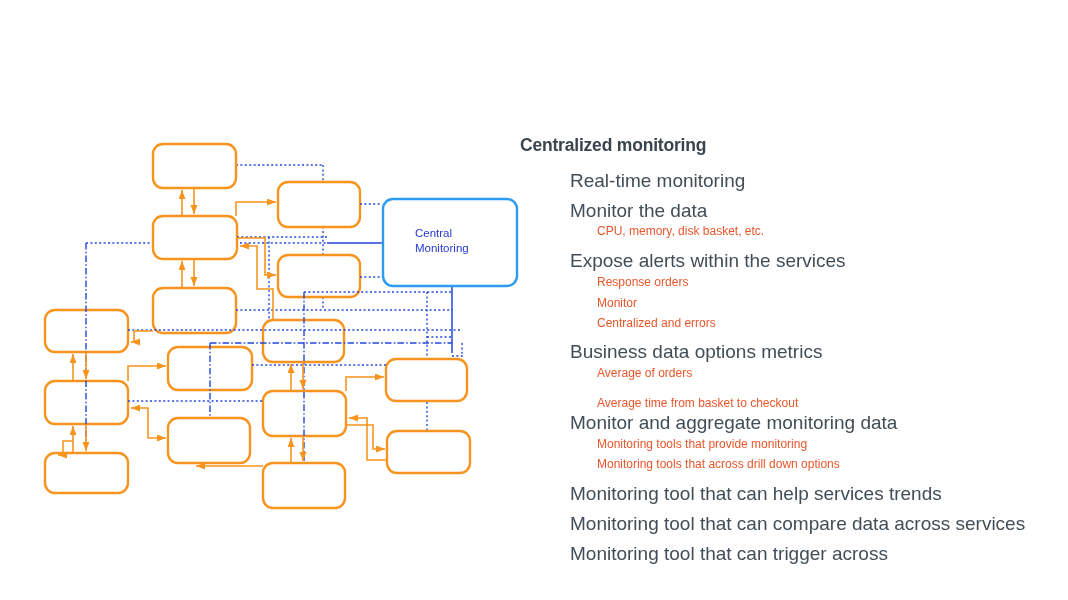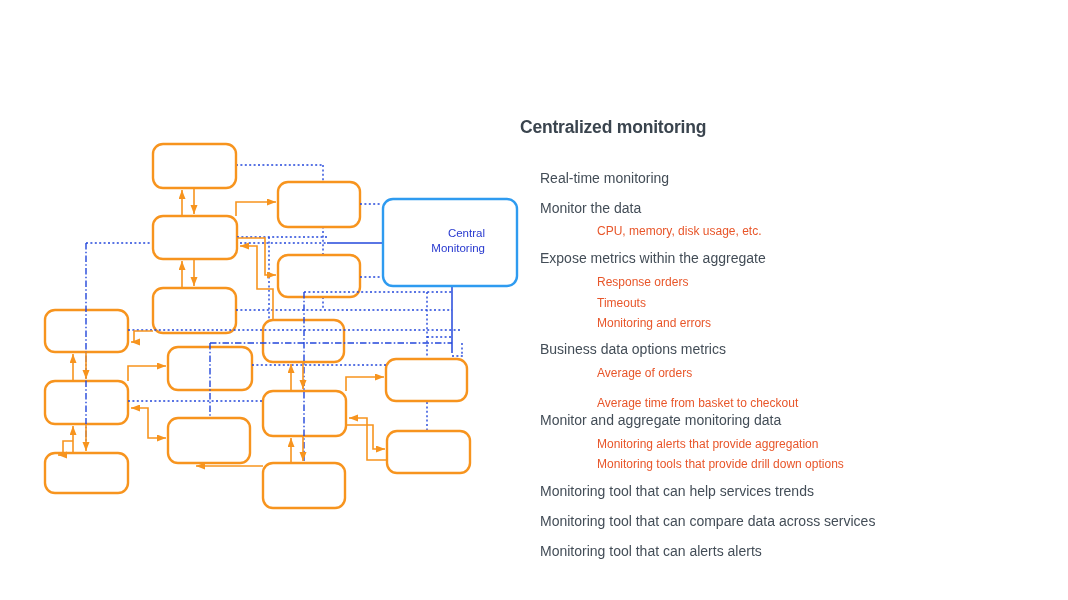--- a/index.html
+++ b/index.html
@@ -15,28 +15,28 @@
   }
   #diagram{position:absolute;left:0;top:0;}
   .obox{fill:#fff;stroke:var(--box-orange);stroke-width:2.4px;}
   .cmbox{fill:#fff;stroke:var(--central-border-blue);stroke-width:2.4px;}
   .oline{fill:none;stroke:var(--box-orange);stroke-width:1.6px;}
   .bdot{fill:none;stroke:var(--line-blue);stroke-width:1.4px;stroke-dasharray:2 2.4;}
   .bdd{fill:none;stroke:var(--line-blue);stroke-width:1.4px;stroke-dasharray:6.5 2.2 1.6 2.2;}
   .bsolid{fill:none;stroke:var(--line-blue);stroke-width:1.5px;}
   .ah-fill{fill:var(--box-orange);}
   .cm-label{
-    position:absolute;left:415px;top:226px;width:70px;text-align:right;
+    position:absolute;left:415px;top:226px;width:70px;text-align:left;
     font-size:11.5px;line-height:15px;color:var(--central-text-blue);
   }
   .slide-title{
-    position:absolute;left:520px;top:117px;
+    position:absolute;left:520px;top:135px;
     font-size:17.5px;font-weight:700;color:var(--title-text);letter-spacing:-0.2px;
   }
-  .l1{position:absolute;left:540px;font-size:14px;color:var(--text-dark);}
+  .l1{position:absolute;left:570px;font-size:19px;color:var(--text-dark);}
   .l2{position:absolute;left:597px;font-size:12px;color:var(--bullet-orange);}
 </style>
 </head>
 <body>
 
 <svg id="diagram" width="540" height="600" viewBox="0 0 540 600">
   <defs>
     <marker id="ah" markerWidth="10" markerHeight="8" refX="9" refY="3.5" orient="auto" markerUnits="userSpaceOnUse">
       <path class="ah-fill" d="M0,0 L9,3.5 L0,7 Z"></path>
     </marker>
@@ -119,26 +119,26 @@
 
   <rect class="cmbox" x="383" y="199" width="134" height="87" rx="10"></rect>
 </svg>
 
 <div class="cm-label">Central Monitoring</div>
 
 <div class="slide-title">Centralized monitoring</div>
 
 <div class="l1" style="top:170px">Real-time monitoring</div>
 <div class="l1" style="top:200px">Monitor the data</div>
-<div class="l2" style="top:224px">CPU, memory, disk usage, etc.</div>
-<div class="l1" style="top:250px">Expose metrics within the aggregate</div>
+<div class="l2" style="top:224px">CPU, memory, disk basket, etc.</div>
+<div class="l1" style="top:250px">Expose alerts within the services</div>
 <div class="l2" style="top:275px">Response orders</div>
-<div class="l2" style="top:296px">Timeouts</div>
-<div class="l2" style="top:316px">Monitoring and errors</div>
+<div class="l2" style="top:296px">Monitor</div>
+<div class="l2" style="top:316px">Centralized and errors</div>
 <div class="l1" style="top:341px">Business data options metrics</div>
 <div class="l2" style="top:366px">Average of orders</div>
 <div class="l2" style="top:396px">Average time from basket to checkout</div>
 <div class="l1" style="top:412px">Monitor and aggregate monitoring data</div>
-<div class="l2" style="top:437px">Monitoring alerts that provide aggregation</div>
-<div class="l2" style="top:457px">Monitoring tools that provide drill down options</div>
+<div class="l2" style="top:437px">Monitoring tools that provide monitoring</div>
+<div class="l2" style="top:457px">Monitoring tools that across drill down options</div>
 <div class="l1" style="top:483px">Monitoring tool that can help services trends</div>
 <div class="l1" style="top:513px">Monitoring tool that can compare data across services</div>
-<div class="l1" style="top:543px">Monitoring tool that can alerts alerts</div>
+<div class="l1" style="top:543px">Monitoring tool that can trigger across</div>
 
 </body></html>

